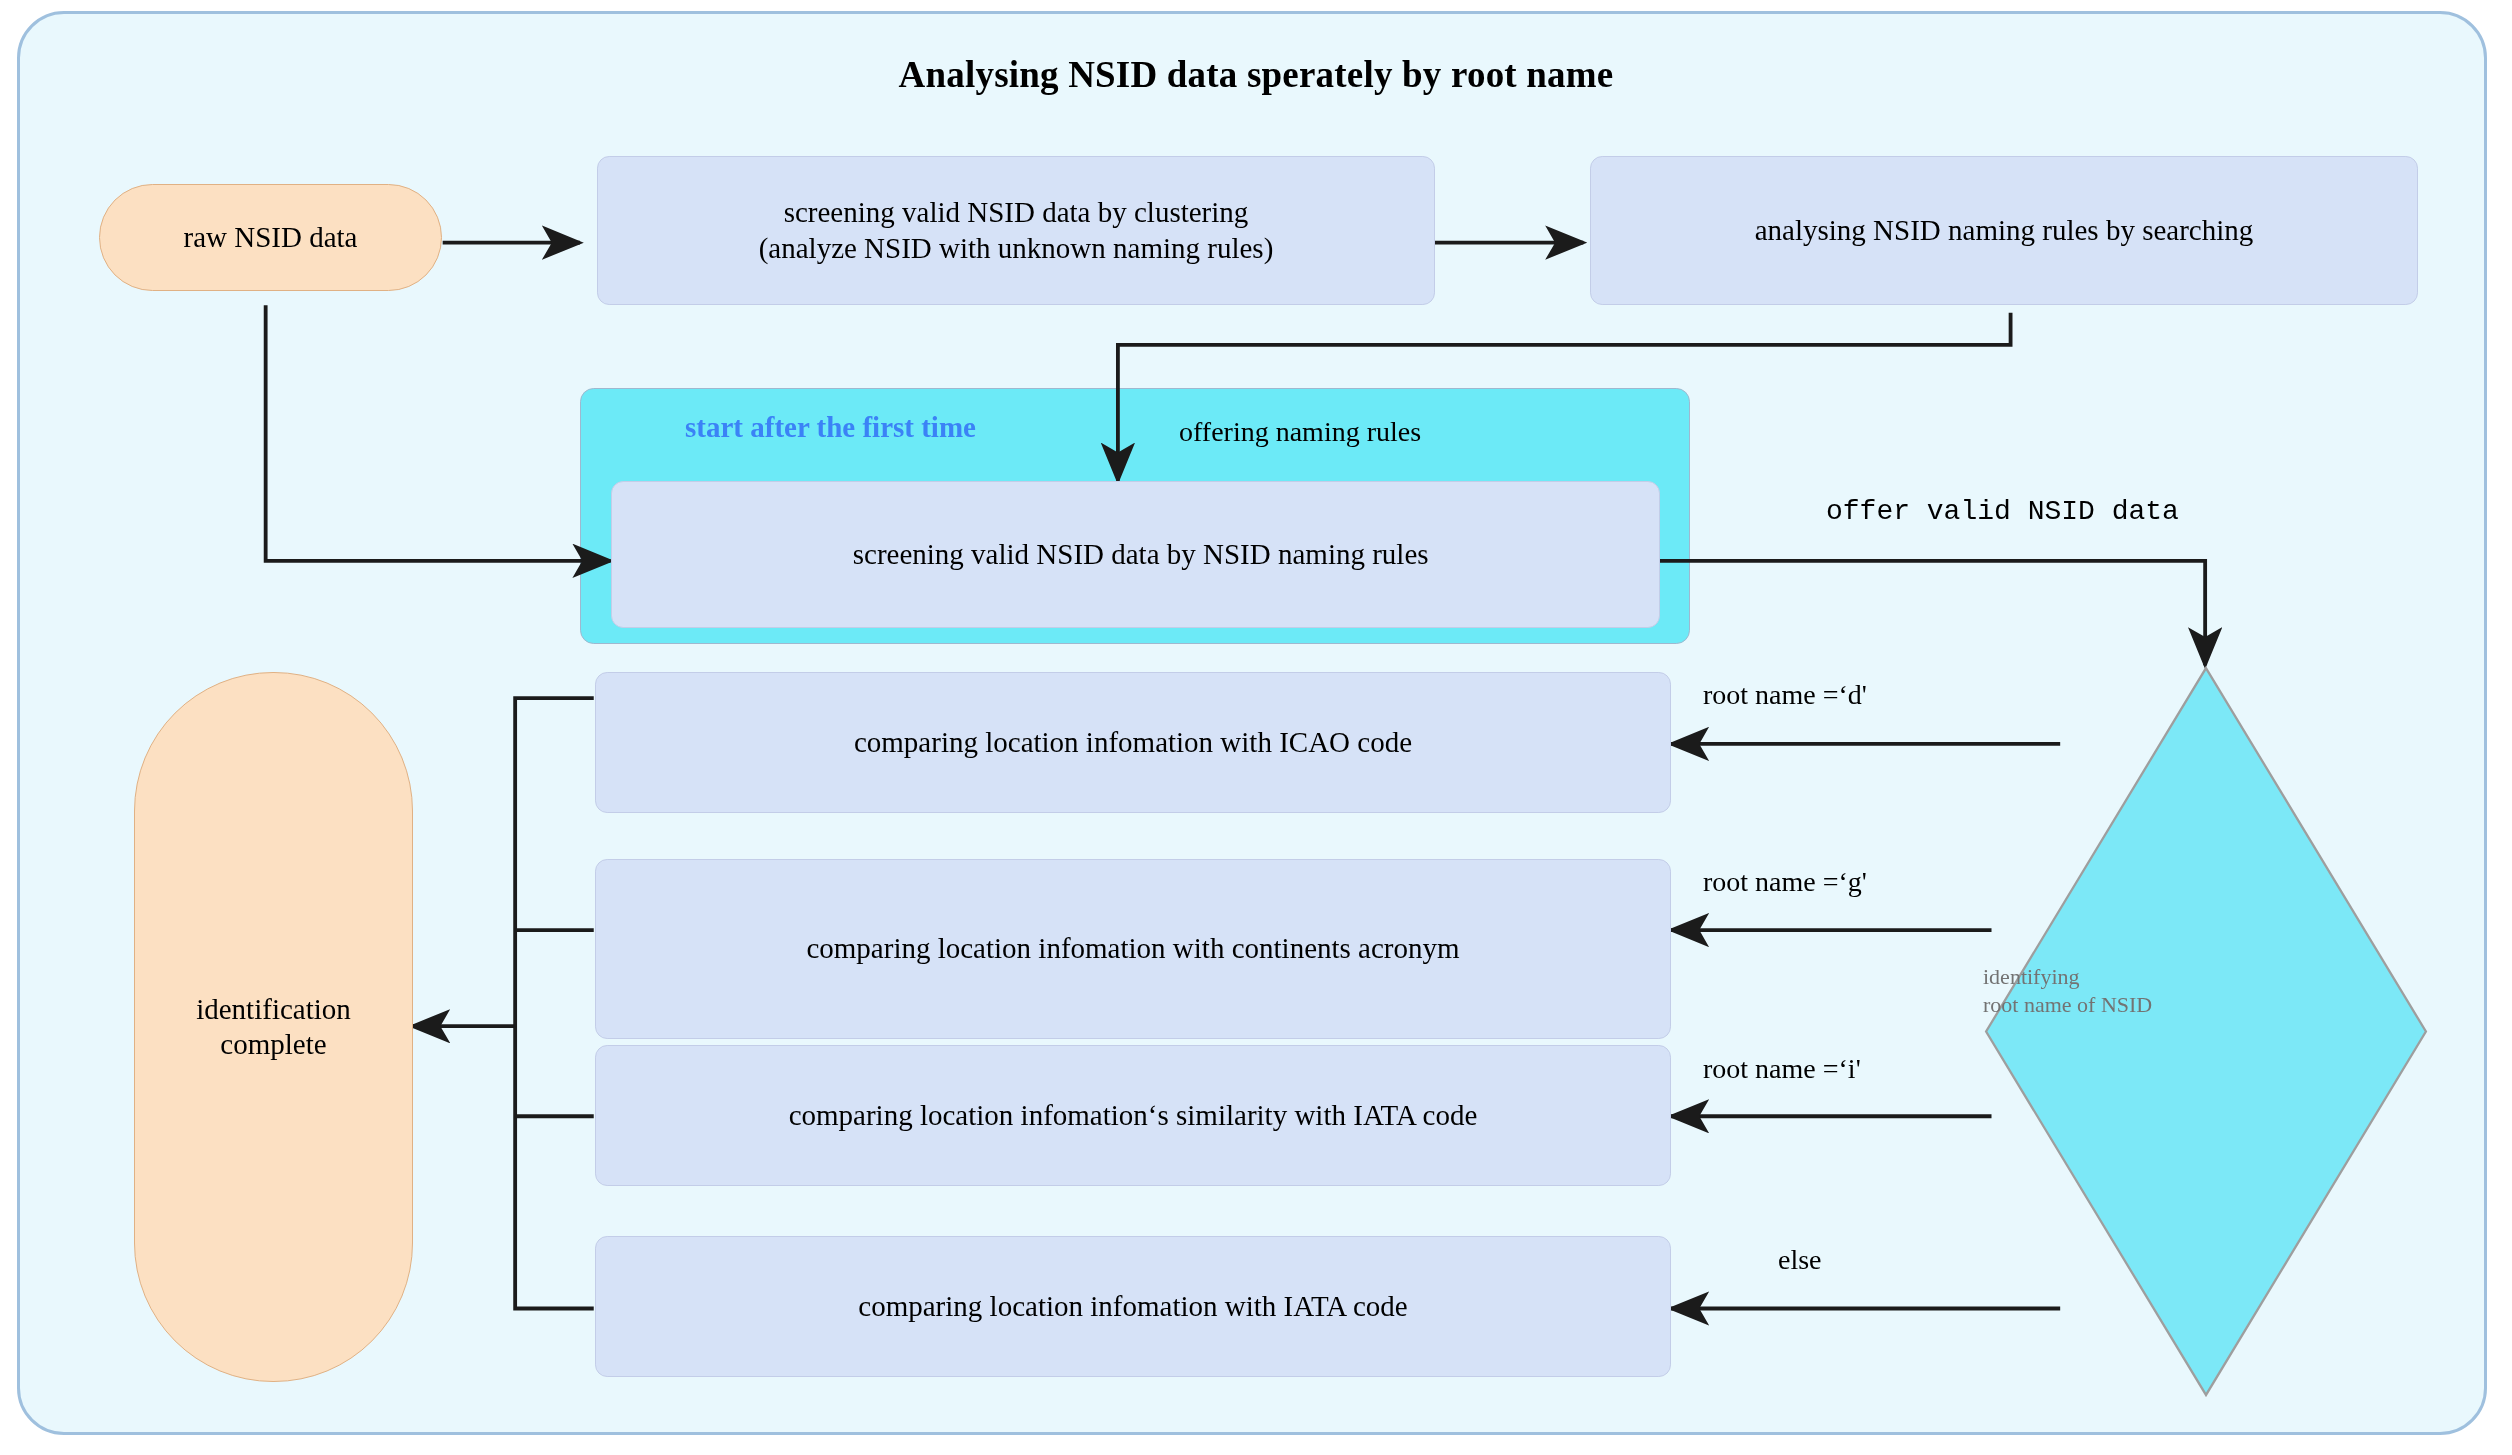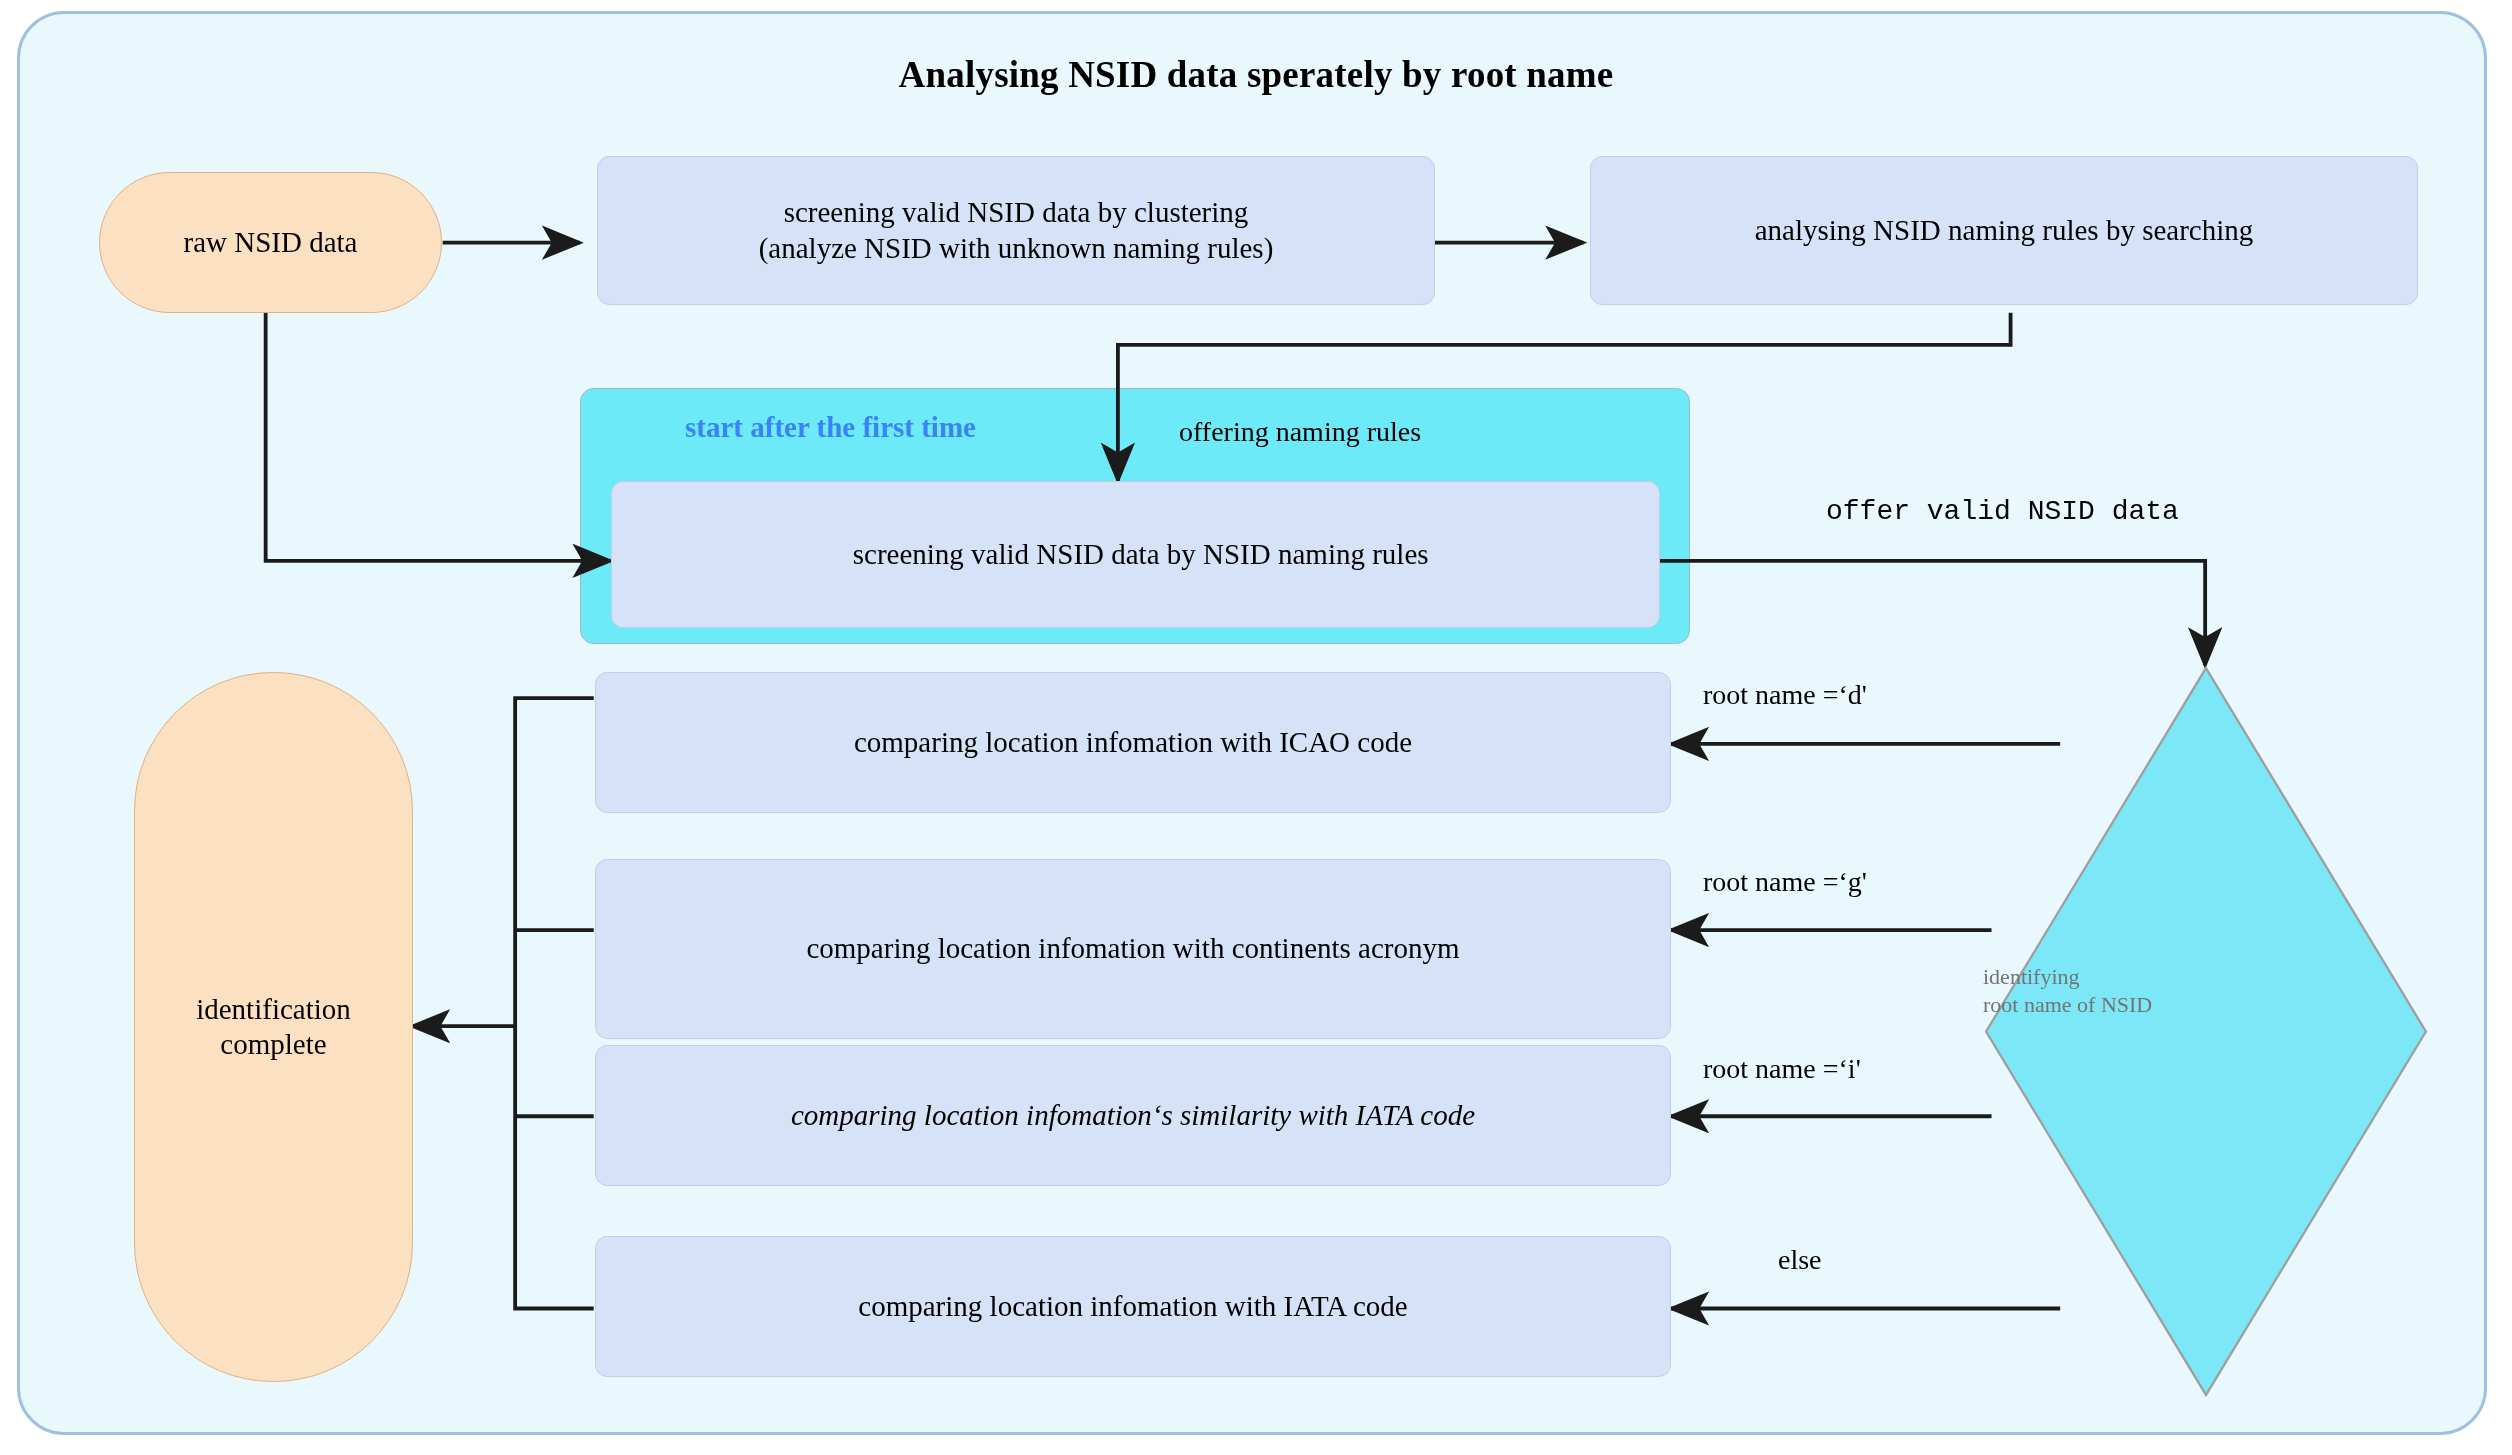--- a/index.html
+++ b/index.html
@@ -149,21 +149,21 @@
       <path d="M675,1345 L540,1345"></path>
     </g>
     <g stroke="#1b1b1b" stroke-width="5" fill="none">
 
       <path d="M778,915 L675,915 L675,1715 L778,1715"></path>
       <path d="M778,1219 L675,1219"></path>
       <path d="M778,1463 L675,1463"></path>
     </g>
   </svg>
 
-  <div class="node terminal" style="left:99px; top:172px; width:343px; height:141px; border-radius:72px;">
+  <div class="node terminal" style="left:99px; top:184px; width:343px; height:107px; border-radius:72px;">
     <span>raw NSID data</span>
   </div>
 
   <div class="node proc" style="left:597px; top:156px; width:838px; height:149px;">
     <div>
       <div>screening valid NSID data by clustering</div>
       <div>(analyze NSID with unknown naming rules)</div>
     </div>
   </div>
 
@@ -186,21 +186,21 @@
   </div>
 
   <div class="node proc" style="left:595px; top:672px; width:1076px; height:141px;">
     <span>comparing location infomation with ICAO code</span>
   </div>
 
   <div class="node proc" style="left:595px; top:859px; width:1076px; height:180px;text-align:right;">
     <span>comparing location infomation with continents acronym</span>
   </div>
 
-  <div class="node proc" style="left:595px; top:1045px; width:1076px; height:141px;font-style:italic;">
+  <div class="node proc" style="left:595px; top:1045px; width:1076px; height:141px;">
     <span>comparing location infomation‘s similarity with IATA code</span>
   </div>
 
   <div class="node proc" style="left:595px; top:1236px; width:1076px; height:141px;">
     <span>comparing location infomation with IATA code</span>
   </div>
 
   <div class="node terminal" style="left:134px; top:672px; width:279px; height:710px; border-radius:139px;">
     <div>
       <div>identification</div>

